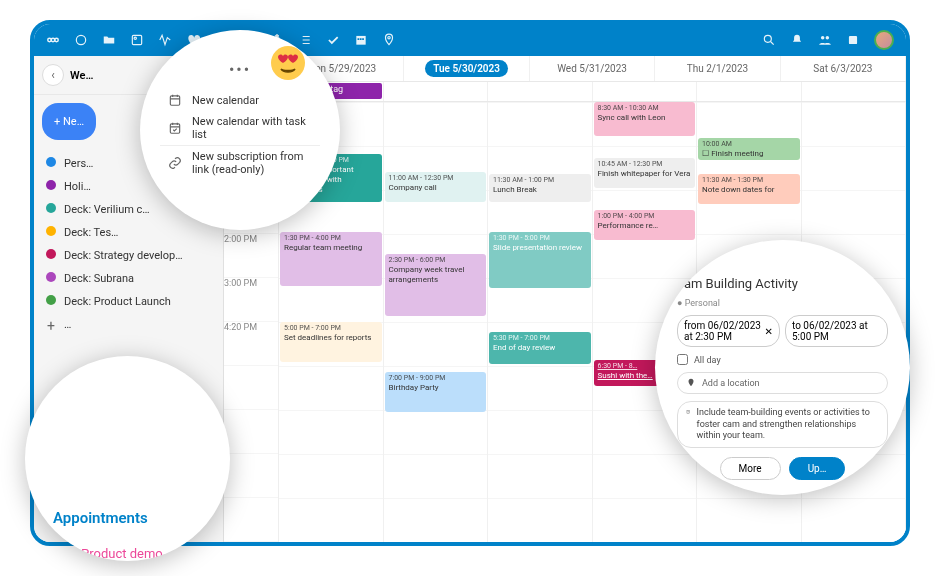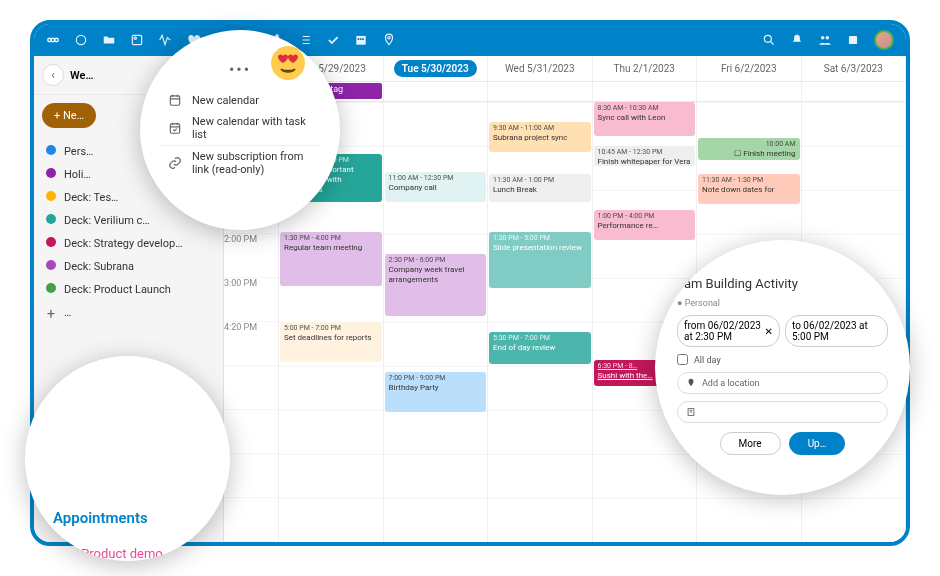--- a/index.html
+++ b/index.html
@@ -7,21 +7,21 @@
   .frame{position:absolute;top:20px;left:30px;right:30px;bottom:30px;background:#fff;border:4px solid #0082c9;border-radius:20px;overflow:hidden;display:flex;flex-direction:column}
   .topbar{height:32px;background:#0082c9;display:flex;align-items:center;padding:0 12px;gap:14px;color:#fff}
   .topbar .spacer{flex:1}
   .topbar svg,.topbar .ic{width:14px;height:14px;opacity:.9}
   .topbar .avatar{width:20px;height:20px;border-radius:50%;background:linear-gradient(135deg,#e8a87c,#c38d9e);border:2px solid #4caf50}
   .content{flex:1;display:flex;overflow:hidden}
   .sidebar{width:190px;background:#f5f5f5;border-right:1px solid #e0e0e0;display:flex;flex-direction:column;font-size:11px}
   .sb-head{display:flex;align-items:center;padding:8px;gap:6px;border-bottom:1px solid #e8e8e8}
   .sb-head .back{width:22px;height:22px;border-radius:50%;border:1px solid #ddd;background:#fff;display:flex;align-items:center;justify-content:center;font-size:12px;color:#666}
   .sb-head span{font-weight:600;flex:1}
-  .newbtn{margin:8px;padding:6px 12px;background:#a16207;color:#fff;border:none;border-radius:16px;font-size:11px;display:flex;align-items:center;gap:6px;width:fit-content}
+  .newbtn{margin:8px;padding:12px 12px;background:#3b82f6;color:#fff;border:none;border-radius:16px;font-size:11px;display:flex;align-items:center;gap:6px;width:fit-content}
   .cal-list{padding:4px 0}
   .cal-item{display:flex;align-items:flex-start;padding:5px 12px;gap:8px;font-size:11px;color:#333}
   .dot{width:10px;height:10px;border-radius:50%;flex-shrink:0}
   .plus{font-size:14px;color:#666;width:10px;text-align:center}
   .main{flex:1;display:flex;flex-direction:column;background:#fff}
   .wkhead{display:flex;border-bottom:1px solid #e8e8e8;height:26px}
   .timecol-h{width:55px;border-right:1px solid #eee}
   .daycol-h{flex:1;display:flex;align-items:center;justify-content:center;font-size:10px;color:#666;border-right:1px solid #f0f0f0}
   .daycol-h.today span{background:#0082c9;color:#fff;padding:3px 8px;border-radius:10px;font-weight:600}
   .allday-row{display:flex;height:20px;border-bottom:1px solid #e8e8e8}
@@ -143,26 +143,26 @@
       <div class="cal-list" id="cal-list">
           <div class="cal-item">
             <span class="dot" style="background:#1e88e5"></span>
             <span>Pers…</span>
           </div>
           <div class="cal-item">
             <span class="dot" style="background:#8e24aa"></span>
             <span>Holi…</span>
           </div>
           <div class="cal-item">
+            <span class="dot" style="background:#26a69a"></span>
+            <span>Deck: Verilium c…</span>
+          </div>
+          <div class="cal-item">
             <span class="dot" style="background:#ffb300"></span>
             <span>Deck: Tes…</span>
-          </div>
-          <div class="cal-item">
-            <span class="dot" style="background:#26a69a"></span>
-            <span>Deck: Verilium c…</span>
           </div>
           <div class="cal-item">
             <span class="dot" style="background:#c2185b"></span>
             <span>Deck: Strategy develop…</span>
           </div>
           <div class="cal-item">
             <span class="dot" style="background:#ab47bc"></span>
             <span>Deck: Subrana</span>
           </div>
           <div class="cal-item">
@@ -183,23 +183,20 @@
             <span>Mon 5/29/2023</span>
           </div>
           <div class="daycol-h today">
             <span>Tue 5/30/2023</span>
           </div>
           <div class="daycol-h">
             <span>Wed 5/31/2023</span>
           </div>
           <div class="daycol-h">
             <span>Thu 2/1/2023</span>
-          </div>
-          <div class="daycol-h">
-            <span>Fri 6/2/2023</span>
           </div>
           <div class="daycol-h">
             <span>Sat 6/3/2023</span>
           </div>
         </div>
       <div class="allday-row" id="allday-row">
           <div class="timecol-h"></div>
           <div class="allday-cell">
             <div class="allday-ev" style="background:#8e24aa">Pfingstmontag</div>
           </div>
@@ -274,24 +271,20 @@
             <div class="hourline" style="top: 0px;"></div>
             <div class="hourline" style="top: 44px;"></div>
             <div class="hourline" style="top: 88px;"></div>
             <div class="hourline" style="top: 132px;"></div>
             <div class="hourline" style="top: 176px;"></div>
             <div class="hourline" style="top: 220px;"></div>
             <div class="hourline" style="top: 264px;"></div>
             <div class="hourline" style="top: 308px;"></div>
             <div class="hourline" style="top: 352px;"></div>
             <div class="hourline" style="top: 396px;"></div>
-            <div class="ev" style="top: 20px; height: 30px; background: rgb(255, 224, 178); color: rgb(51, 51, 51);">
-              <div class="t">9:30 AM - 11:00 AM</div>
-              <div class="n">Subrana project sync</div>
-            </div>
             <div class="ev" style="top: 72px; height: 28px; background: rgb(238, 238, 238); color: rgb(51, 51, 51);">
               <div class="t">11:30 AM - 1:00 PM</div>
               <div class="n">Lunch Break</div>
             </div>
             <div class="ev" style="top: 130px; height: 56px; background: rgb(128, 203, 196); color: rgb(255, 255, 255);">
               <div class="t">1:30 PM - 5:00 PM</div>
               <div class="n">Slide presentation review</div>
             </div>
             <div class="ev" style="top: 230px; height: 32px; background: rgb(77, 182, 172); color: rgb(255, 255, 255);">
               <div class="t">5:30 PM - 7:00 PM</div>
@@ -306,21 +299,21 @@
             <div class="hourline" style="top: 176px;"></div>
             <div class="hourline" style="top: 220px;"></div>
             <div class="hourline" style="top: 264px;"></div>
             <div class="hourline" style="top: 308px;"></div>
             <div class="hourline" style="top: 352px;"></div>
             <div class="hourline" style="top: 396px;"></div>
             <div class="ev" style="top: 0px; height: 34px; background: rgb(248, 187, 208); color: rgb(51, 51, 51);">
               <div class="t">8:30 AM - 10:30 AM</div>
               <div class="n">Sync call with Leon</div>
             </div>
-            <div class="ev" style="top: 44px; height: 20px; background: rgb(238, 238, 238); color: rgb(51, 51, 51);">
+            <div class="ev" style="top: 56px; height: 30px; background: rgb(238, 238, 238); color: rgb(51, 51, 51);">
               <div class="t">10:45 AM - 12:30 PM</div>
               <div class="n">Finish whitepaper for Vera</div>
             </div>
             <div class="ev" style="top: 108px; height: 30px; background: rgb(248, 187, 208); color: rgb(51, 51, 51);">
               <div class="t">1:00 PM - 4:00 PM</div>
               <div class="n">Performance re…</div>
             </div>
             <div class="ev" style="top: 258px; height: 26px; background: rgb(194, 24, 91); color: rgb(255, 255, 255); text-decoration: underline;">
               <div class="t">6:30 PM - 8…</div>
               <div class="n">Sushi with the…</div>
@@ -330,21 +323,21 @@
             <div class="hourline" style="top: 0px;"></div>
             <div class="hourline" style="top: 44px;"></div>
             <div class="hourline" style="top: 88px;"></div>
             <div class="hourline" style="top: 132px;"></div>
             <div class="hourline" style="top: 176px;"></div>
             <div class="hourline" style="top: 220px;"></div>
             <div class="hourline" style="top: 264px;"></div>
             <div class="hourline" style="top: 308px;"></div>
             <div class="hourline" style="top: 352px;"></div>
             <div class="hourline" style="top: 396px;"></div>
-            <div class="ev" style="top: 36px; height: 22px; background: rgb(165, 214, 167); color: rgb(51, 51, 51); text-align: right;">
+            <div class="ev" style="top: 36px; height: 22px; background: rgb(165, 214, 167); color: rgb(51, 51, 51);">
               <div class="t">10:00 AM</div>
               <div class="n">☐ Finish meeting</div>
             </div>
             <div class="ev" style="top: 72px; height: 30px; background: rgb(255, 204, 188); color: rgb(51, 51, 51);">
               <div class="t">11:30 AM - 1:30 PM</div>
               <div class="n">Note down dates for</div>
             </div>
           </div>
           <div class="daycol" id="col5">
             <div class="hourline" style="top: 0px;"></div>
@@ -425,18 +418,19 @@
     <svg class="pin" viewBox="0 0 24 24" fill="#555">
         <path d="M12 2a6 6 0 016 6c0 5-6 12-6 12S6 13 6 8a6 6 0 016-6z"></path>
       </svg>
     <span>Add a location</span>
   </div>
   <div class="desc">
     <svg class="pin" viewBox="0 0 24 24" fill="none" stroke="#555" stroke-width="2">
         <rect x="5" y="4" width="14" height="16"></rect>
         <path d="M9 8h6M9 12h6"></path>
       </svg>
+    <span>Include team-building events or activities to foster cam and strengthen relationships within your team.</span>
   </div>
   <div class="btns">
     <button>More</button>
     <button class="primary">Up…</button>
   </div>
 </div>
 
 </body></html>

